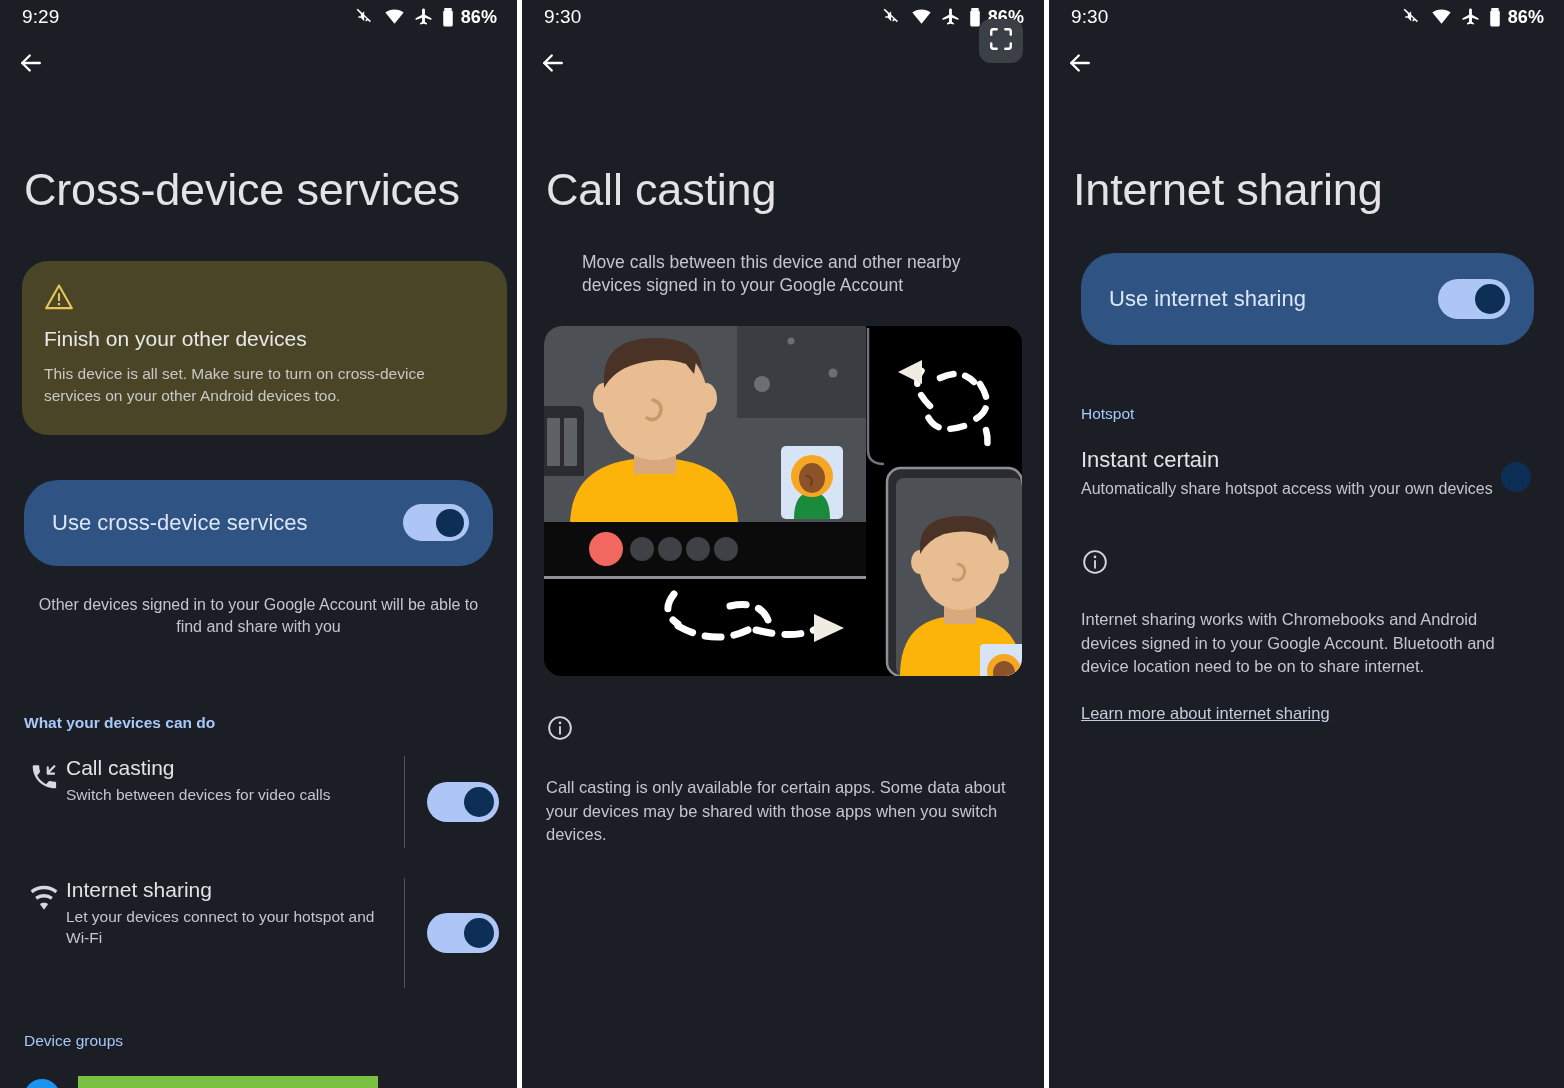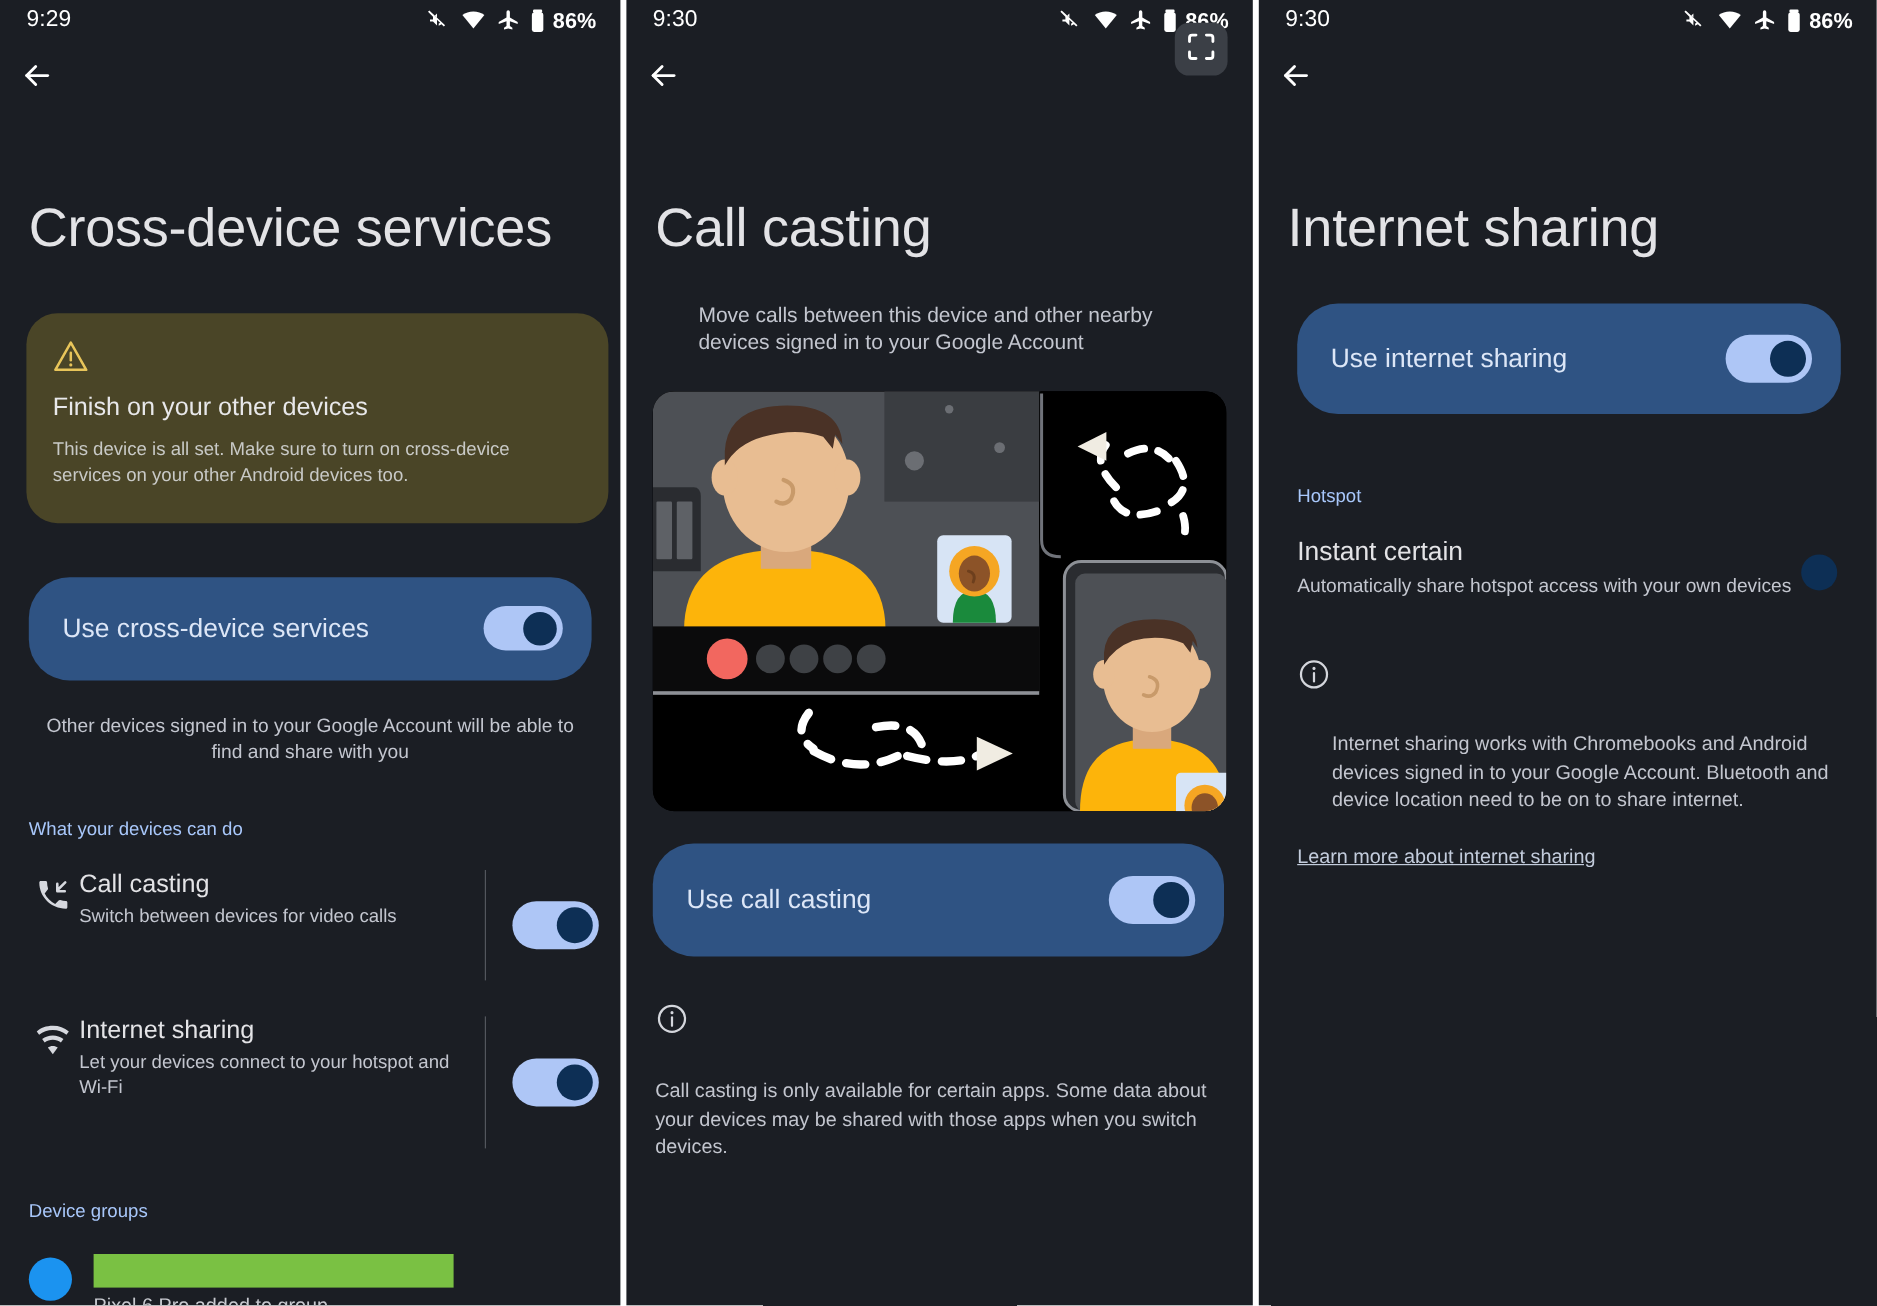--- a/index.html
+++ b/index.html
@@ -134,21 +134,21 @@
     text-align: center;
   }
 
   
   .section-head {
     color: #a8c7fa;
     font-size: 15.5px;
     font-weight: 500;
     padding: 0 24px;
   }
-  .p1 .sh-what { margin-top: 44px; }
+  .p1 .sh-what { margin-top: 76px; font-weight: bold; }
   .p1 .sh-groups { margin-top: 44px; }
 
   
   .list-row {
     display: flex;
     align-items: flex-start;
     padding: 0 18px 0 22px;
     position: relative;
   }
   .lr-icon {
@@ -227,21 +227,21 @@
   .p3 .hs-row {
     display: flex; align-items: flex-start;
     padding: 0 28px 0 32px;
     margin-top: 24px;
   }
   .p3 .hs-text { flex: 1 1 auto; padding-right: 18px; }
   .p3 .hs-title { color: #e3e3e6; font-size: 22px; line-height: 1.16; }
   .p3 .hs-sub { color: #c3c6cf; font-size: 16px; line-height: 1.38; margin-top: 6px; }
   .p3 .hs-toggle { flex: 0 0 auto; padding-top: 10px; }
   .p3 .info-icon-wrap { margin-top: 48px; padding-left: 32px; }
-  .p3 .note { padding: 0 30px 0 32px; margin-left: 29px; }
+  .p3 .note { padding: 0 30px 0 32px; }
   .link {
     color: #c3ccdc;
     font-size: 16.5px;
     text-decoration: underline;
     padding: 0 32px;
     margin-top: 26px;
     display: inline-block;
   }
 </style>
 </head>
@@ -489,26 +489,20 @@
           <path d="M396 52 q20 -10 34 4" stroke-dasharray="14 12"></path>
           <path d="M436 58 q16 24 -6 36" stroke-dasharray="14 12"></path>
           <path d="M420 100 q-30 10 -38 -14" stroke-dasharray="14 12"></path>
           <path d="M386 80 q-22 -22 -6 -38" stroke-dasharray="14 12"></path>
           <path d="M442 104 q4 14 -2 22" stroke-dasharray="13 11"></path>
         </g>
         <polygon points="378,34 354,46 378,58" fill="#f0ece2"></polygon>
       </svg>
     </div>
 
-    <div class="switch-card">
-      <span class="switch-card-label">Use call casting</span>
-      <span class="toggle lg">
-          <span class="thumb"></span>
-        </span>
-    </div>
 
     <div class="info-icon-wrap">
       <svg width="28" height="28" viewBox="0 0 24 24" fill="none" stroke="#d4d6dc" stroke-width="1.6">
           <circle cx="12" cy="12" r="9.3"></circle>
           <path d="M12 11v6" stroke-linecap="round"></path>
           <path d="M12 7.6v.1" stroke-width="2.2" stroke-linecap="round"></path>
         </svg>
     </div>
 
     <div class="note">Call casting is only available for certain apps. Some data about your devices may be shared with those apps when you switch devices.</div>

